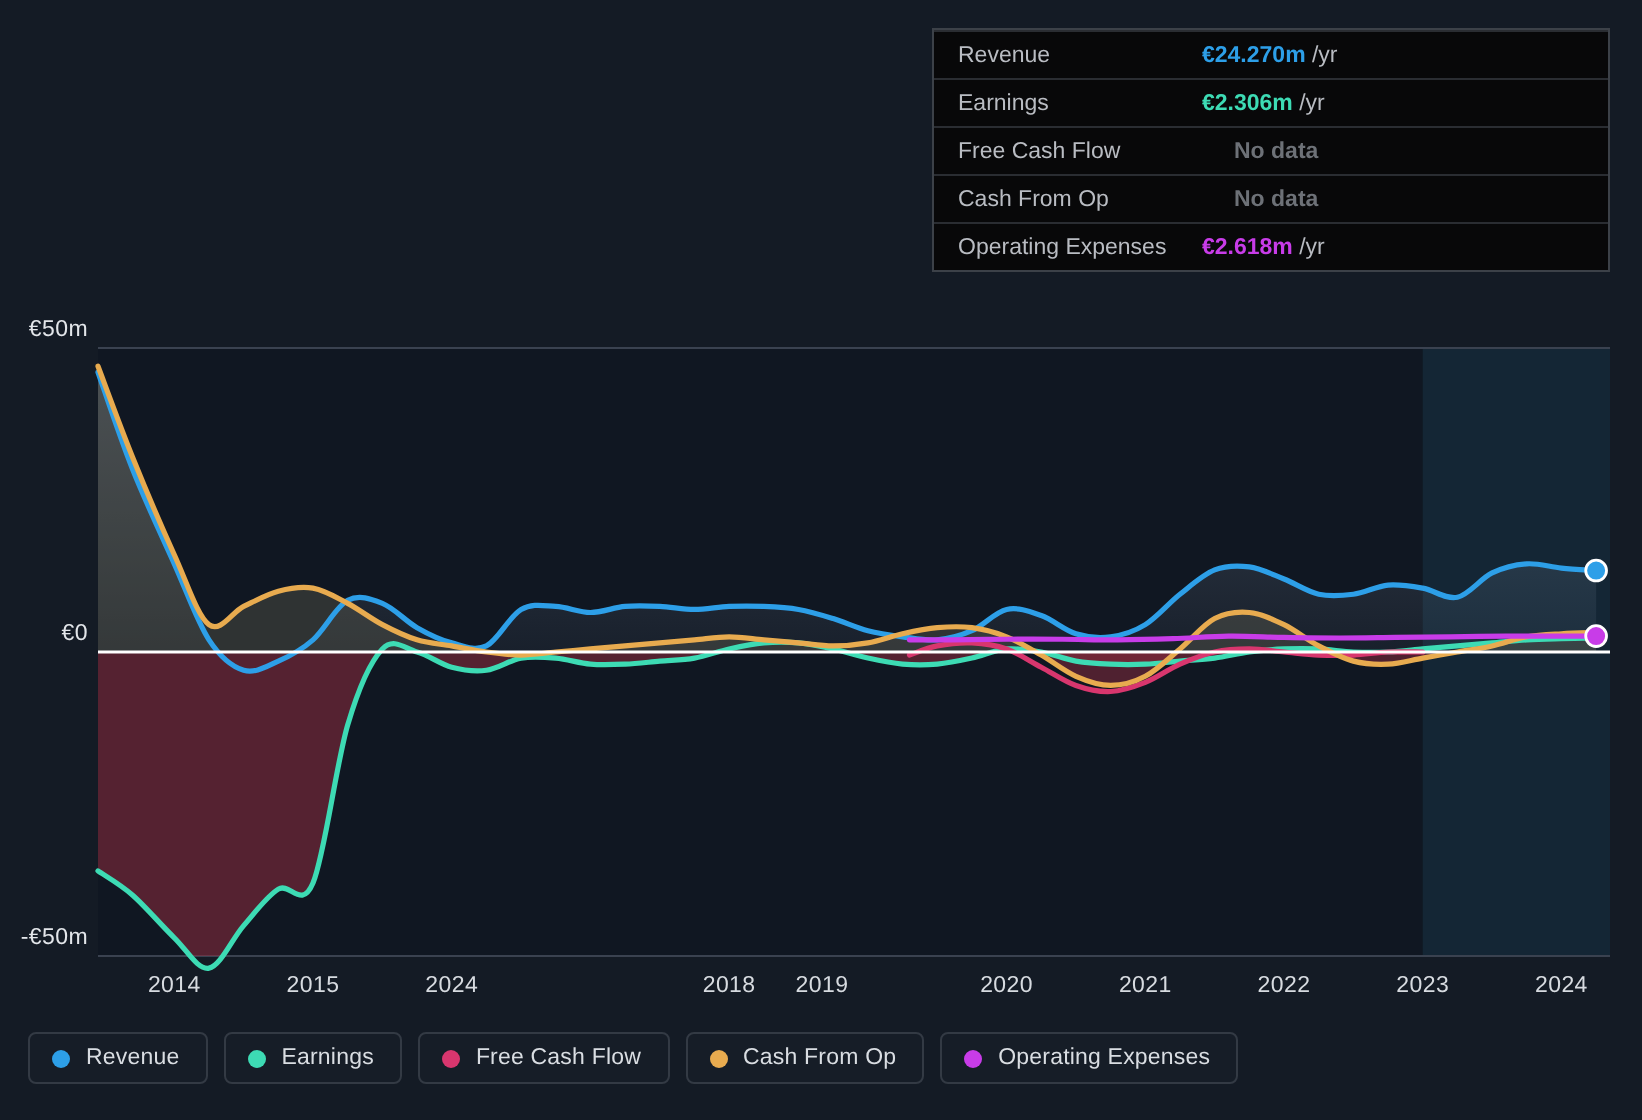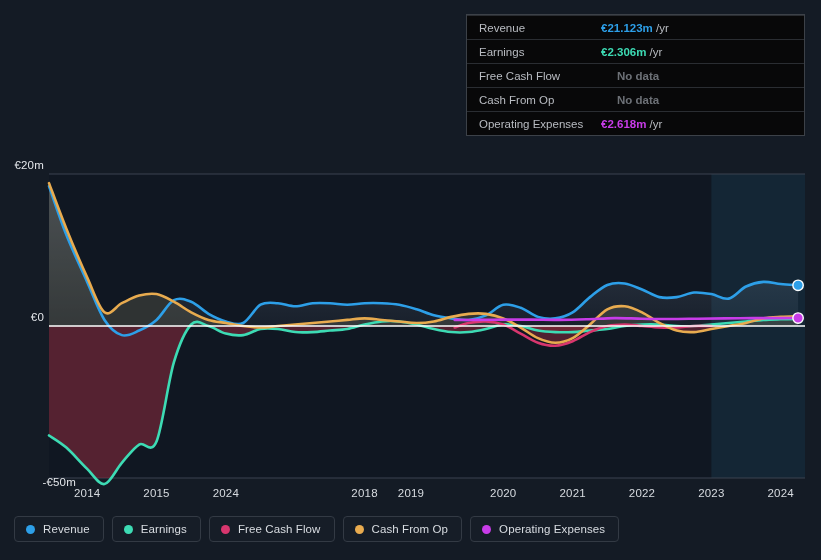--- a/index.html
+++ b/index.html
@@ -156,44 +156,44 @@
         <path d="M 49.00 186.16 C 51.89 194.27, 59.98 218.84, 66.34 234.80 C 72.70 250.76, 80.79 267.73, 87.15 281.92 C 93.50 296.11, 98.71 311.05, 104.49 319.92 C 110.27 328.79, 116.05 333.35, 121.83 335.12 C 127.61 336.89, 133.39 333.09, 139.17 330.56 C 144.94 328.03, 150.72 324.99, 156.50 319.92 C 162.28 314.85, 168.06 303.20, 173.84 300.16 C 179.62 297.12, 185.40 299.40, 191.18 301.68 C 196.96 303.96, 202.74 310.55, 208.52 313.84 C 214.30 317.13, 220.08 319.92, 225.86 321.44 C 231.64 322.96, 237.42 325.75, 243.20 322.96 C 248.98 320.17, 254.76 308.01, 260.54 304.72 C 266.32 301.43, 272.10 302.95, 277.88 303.20 C 283.66 303.45, 289.44 306.24, 295.22 306.24 C 301.00 306.24, 306.78 303.71, 312.56 303.20 C 318.34 302.69, 324.12 302.95, 329.90 303.20 C 335.68 303.45, 341.46 304.72, 347.24 304.72 C 353.02 304.72, 358.80 303.45, 364.58 303.20 C 370.36 302.95, 376.14 302.95, 381.92 303.20 C 387.70 303.45, 393.48 303.71, 399.26 304.72 C 405.04 305.73, 410.82 307.51, 416.60 309.28 C 422.38 311.05, 428.16 313.84, 433.94 315.36 C 439.72 316.88, 445.50 317.64, 451.28 318.40 C 457.06 319.16, 462.83 320.43, 468.61 319.92 C 474.39 319.41, 480.17 317.89, 485.95 315.36 C 491.73 312.83, 497.51 305.99, 503.29 304.72 C 509.07 303.45, 514.85 305.73, 520.63 307.76 C 526.41 309.79, 532.19 315.11, 537.97 316.88 C 543.75 318.65, 549.53 319.16, 555.31 318.40 C 561.09 317.64, 566.87 315.87, 572.65 312.32 C 578.43 308.77, 584.21 301.68, 589.99 297.12 C 595.77 292.56, 601.55 287.24, 607.33 284.96 C 613.11 282.68, 618.89 282.68, 624.67 283.44 C 630.45 284.20, 636.23 287.24, 642.01 289.52 C 647.79 291.80, 653.57 295.85, 659.35 297.12 C 665.13 298.39, 670.91 297.88, 676.69 297.12 C 682.47 296.36, 688.25 293.07, 694.03 292.56 C 699.81 292.05, 705.59 293.07, 711.37 294.08 C 717.15 295.09, 722.93 299.91, 728.71 298.64 C 734.49 297.37, 740.27 289.27, 746.05 286.48 C 751.83 283.69, 757.61 282.33, 763.39 281.92 C 769.17 281.51, 774.94 283.49, 780.72 284.05 C 786.50 284.61, 795.17 285.07, 798.06 285.28" fill="none" stroke="#2d9fe8" stroke-width="2.6" stroke-linecap="round" stroke-linejoin="round"></path>
         <path d="M 49.00 435.44 C 51.89 437.47, 59.98 442.03, 66.34 447.60 C 72.70 453.17, 80.79 462.80, 87.15 468.88 C 93.50 474.96, 98.71 485.09, 104.49 484.08 C 110.27 483.07, 116.05 469.39, 121.83 462.80 C 127.61 456.21, 133.39 448.11, 139.17 444.56 C 144.94 441.01, 150.72 455.20, 156.50 441.52 C 162.28 427.84, 168.06 381.99, 173.84 362.48 C 179.62 342.97, 185.40 330.56, 191.18 324.48 C 196.96 318.40, 202.74 324.48, 208.52 326.00 C 214.30 327.52, 220.08 332.08, 225.86 333.60 C 231.64 335.12, 237.42 335.88, 243.20 335.12 C 248.98 334.36, 254.76 330.05, 260.54 329.04 C 266.32 328.03, 272.10 328.53, 277.88 329.04 C 283.66 329.55, 289.44 331.57, 295.22 332.08 C 301.00 332.59, 306.78 332.33, 312.56 332.08 C 318.34 331.83, 324.12 331.07, 329.90 330.56 C 335.68 330.05, 341.46 330.05, 347.24 329.04 C 353.02 328.03, 358.80 325.75, 364.58 324.48 C 370.36 323.21, 376.14 321.95, 381.92 321.44 C 387.70 320.93, 393.48 320.93, 399.26 321.44 C 405.04 321.95, 410.82 323.21, 416.60 324.48 C 422.38 325.75, 428.16 327.77, 433.94 329.04 C 439.72 330.31, 445.50 331.57, 451.28 332.08 C 457.06 332.59, 462.83 332.59, 468.61 332.08 C 474.39 331.57, 480.17 330.31, 485.95 329.04 C 491.73 327.77, 497.51 324.99, 503.29 324.48 C 509.07 323.97, 514.85 324.99, 520.63 326.00 C 526.41 327.01, 532.19 329.55, 537.97 330.56 C 543.75 331.57, 549.53 331.83, 555.31 332.08 C 561.09 332.33, 566.87 332.33, 572.65 332.08 C 578.43 331.83, 584.21 331.07, 589.99 330.56 C 595.77 330.05, 601.55 329.80, 607.33 329.04 C 613.11 328.28, 618.89 326.76, 624.67 326.00 C 630.45 325.24, 636.23 324.73, 642.01 324.48 C 647.79 324.23, 653.57 324.23, 659.35 324.48 C 665.13 324.73, 670.91 325.75, 676.69 326.00 C 682.47 326.25, 688.25 326.25, 694.03 326.00 C 699.81 325.75, 705.59 324.99, 711.37 324.48 C 717.15 323.97, 722.93 323.47, 728.71 322.96 C 734.49 322.45, 740.27 321.95, 746.05 321.44 C 751.83 320.93, 757.61 320.27, 763.39 319.92 C 769.17 319.57, 774.94 319.47, 780.72 319.31 C 786.50 319.16, 795.17 319.04, 798.06 318.99" fill="none" stroke="#3ddbb4" stroke-width="2.6" stroke-linecap="round" stroke-linejoin="round"></path>
         <path d="M 454.74 327.52 C 457.06 326.76, 463.41 323.97, 468.61 322.96 C 473.82 321.95, 480.17 321.19, 485.95 321.44 C 491.73 321.69, 497.51 322.45, 503.29 324.48 C 509.07 326.51, 514.85 330.56, 520.63 333.60 C 526.41 336.64, 532.19 340.69, 537.97 342.72 C 543.75 344.75, 549.53 346.01, 555.31 345.76 C 561.09 345.51, 566.87 343.48, 572.65 341.20 C 578.43 338.92, 584.21 334.61, 589.99 332.08 C 595.77 329.55, 601.55 327.27, 607.33 326.00 C 613.11 324.73, 618.89 324.48, 624.67 324.48 C 630.45 324.48, 636.23 325.49, 642.01 326.00 C 647.79 326.51, 653.57 327.27, 659.35 327.52 C 665.13 327.77, 670.91 327.77, 676.69 327.52 C 682.47 327.27, 688.25 326.25, 694.03 326.00 C 699.81 325.75, 708.48 326.00, 711.37 326.00" fill="none" stroke="#d8366e" stroke-width="2.6" stroke-linecap="round" stroke-linejoin="round"></path>
         <path d="M 49.00 183.12 C 51.89 190.72, 59.98 213.01, 66.34 228.72 C 72.70 244.43, 80.79 263.43, 87.15 277.36 C 93.50 291.29, 98.71 308.01, 104.49 312.32 C 110.27 316.63, 116.05 305.99, 121.83 303.20 C 127.61 300.41, 133.39 297.12, 139.17 295.60 C 144.94 294.08, 150.72 293.07, 156.50 294.08 C 162.28 295.09, 168.06 298.64, 173.84 301.68 C 179.62 304.72, 185.40 309.28, 191.18 312.32 C 196.96 315.36, 202.74 318.15, 208.52 319.92 C 214.30 321.69, 220.08 321.95, 225.86 322.96 C 231.64 323.97, 237.42 325.24, 243.20 326.00 C 248.98 326.76, 254.76 327.52, 260.54 327.52 C 266.32 327.52, 272.10 326.51, 277.88 326.00 C 283.66 325.49, 289.44 324.99, 295.22 324.48 C 301.00 323.97, 306.78 323.47, 312.56 322.96 C 318.34 322.45, 324.12 321.95, 329.90 321.44 C 335.68 320.93, 341.46 320.43, 347.24 319.92 C 353.02 319.41, 358.80 318.40, 364.58 318.40 C 370.36 318.40, 376.14 319.41, 381.92 319.92 C 387.70 320.43, 393.48 320.93, 399.26 321.44 C 405.04 321.95, 410.82 322.96, 416.60 322.96 C 422.38 322.96, 428.16 322.45, 433.94 321.44 C 439.72 320.43, 445.50 318.15, 451.28 316.88 C 457.06 315.61, 462.83 314.35, 468.61 313.84 C 474.39 313.33, 480.17 313.08, 485.95 313.84 C 491.73 314.60, 497.51 316.12, 503.29 318.40 C 509.07 320.68, 514.85 324.23, 520.63 327.52 C 526.41 330.81, 532.19 335.63, 537.97 338.16 C 543.75 340.69, 549.53 342.72, 555.31 342.72 C 561.09 342.72, 566.87 341.20, 572.65 338.16 C 578.43 335.12, 584.21 329.29, 589.99 324.48 C 595.77 319.67, 601.55 312.32, 607.33 309.28 C 613.11 306.24, 618.89 305.73, 624.67 306.24 C 630.45 306.75, 636.23 309.53, 642.01 312.32 C 647.79 315.11, 653.57 319.92, 659.35 322.96 C 665.13 326.00, 670.91 329.04, 676.69 330.56 C 682.47 332.08, 688.25 332.33, 694.03 332.08 C 699.81 331.83, 705.59 330.05, 711.37 329.04 C 717.15 328.03, 722.93 327.01, 728.71 326.00 C 734.49 324.99, 740.27 324.23, 746.05 322.96 C 751.83 321.69, 757.61 319.41, 763.39 318.40 C 769.17 317.39, 774.94 317.23, 780.72 316.88 C 786.50 316.53, 795.17 316.37, 798.06 316.27" fill="none" stroke="#e8ab4f" stroke-width="2.6" stroke-linecap="round" stroke-linejoin="round"></path>
         <path d="M 454.74 319.92 C 458.21 319.92, 467.46 319.97, 475.55 319.92 C 483.64 319.87, 494.05 319.67, 503.29 319.62 C 512.54 319.57, 521.79 319.57, 531.04 319.62 C 540.28 319.67, 549.53 319.97, 558.78 319.92 C 568.03 319.87, 577.28 319.62, 586.52 319.31 C 595.77 319.01, 605.02 318.20, 614.27 318.10 C 623.51 317.99, 632.76 318.55, 642.01 318.70 C 651.26 318.86, 660.50 319.01, 669.75 319.01 C 679.00 319.01, 688.25 318.81, 697.50 318.70 C 706.74 318.60, 715.99 318.50, 725.24 318.40 C 734.49 318.30, 743.73 318.15, 752.98 318.10 C 762.23 318.05, 773.21 318.11, 780.72 318.10 C 788.24 318.09, 795.17 318.05, 798.06 318.04" fill="none" stroke="#c83ce8" stroke-width="2.6" stroke-linecap="round" stroke-linejoin="round"></path>
         <line x1="49" y1="326" x2="805" y2="326" stroke="#ffffff" stroke-width="1.6"></line>
         <circle cx="798.0642201834925" cy="285.2792" r="5.2" fill="#2d9fe8" stroke="#ffffff" stroke-width="1.4"></circle>
         <circle cx="798.0642201834925" cy="318.04128000000003" r="5.2" fill="#c83ce8" stroke="#ffffff" stroke-width="1.4"></circle>
       </svg>
     <div id="y-axis">
-        <div class="y-axis-label" style="left: 0px; width: 44px; top: 159px;">€20m</div>
+        <div class="y-axis-label" style="left: 0px; width: 44px; top: 159px;">€50m</div>
         <div class="y-axis-label" style="left: 0px; width: 44px; top: 311px;">€0</div>
-        <div class="y-axis-label" style="left: 0px; width: 44px; top: 476px; padding-left: 32px;">-€50m</div>
+        <div class="y-axis-label" style="left: 0px; width: 44px; top: 463px;">-€50m</div>
       </div>
     <div id="x-axis">
         <div class="x-axis-label" style="left: 87.1468px; top: 487px;">2014</div>
         <div class="x-axis-label" style="left: 156.505px; top: 487px;">2015</div>
         <div class="x-axis-label" style="left: 225.862px; top: 487px;">2024</div>
         <div class="x-axis-label" style="left: 295.22px; top: 487px; margin-top: 40px;">2017</div>
         <div class="x-axis-label" style="left: 364.578px; top: 487px;">2018</div>
         <div class="x-axis-label" style="left: 411px; top: 487px;">2019</div>
         <div class="x-axis-label" style="left: 503.294px; top: 487px;">2020</div>
         <div class="x-axis-label" style="left: 572.651px; top: 487px;">2021</div>
         <div class="x-axis-label" style="left: 642.009px; top: 487px;">2022</div>
         <div class="x-axis-label" style="left: 711.367px; top: 487px;">2023</div>
         <div class="x-axis-label" style="left: 780.725px; top: 487px;">2024</div>
       </div>
   </div>
 
   <div id="tooltip">
     <div id="tooltip-rows">
         <div class="tt-row">
           <div class="tt-label">Revenue</div>
-          <div class="tt-value"><span class="amt amt-revenue">€21.123m</span><span class="unit"> /yr</span></div>
+          <div class="tt-value"><span class="amt amt-revenue">€24.270m</span><span class="unit"> /yr</span></div>
         </div>
         <div class="tt-row">
           <div class="tt-label">Earnings</div>
           <div class="tt-value"><span class="amt amt-earnings">€2.306m</span><span class="unit"> /yr</span></div>
         </div>
         <div class="tt-row">
           <div class="tt-label">Free Cash Flow</div>
           <div class="tt-value"><span class="amt tt-nodata">No data</span></div>
         </div>
         <div class="tt-row">

